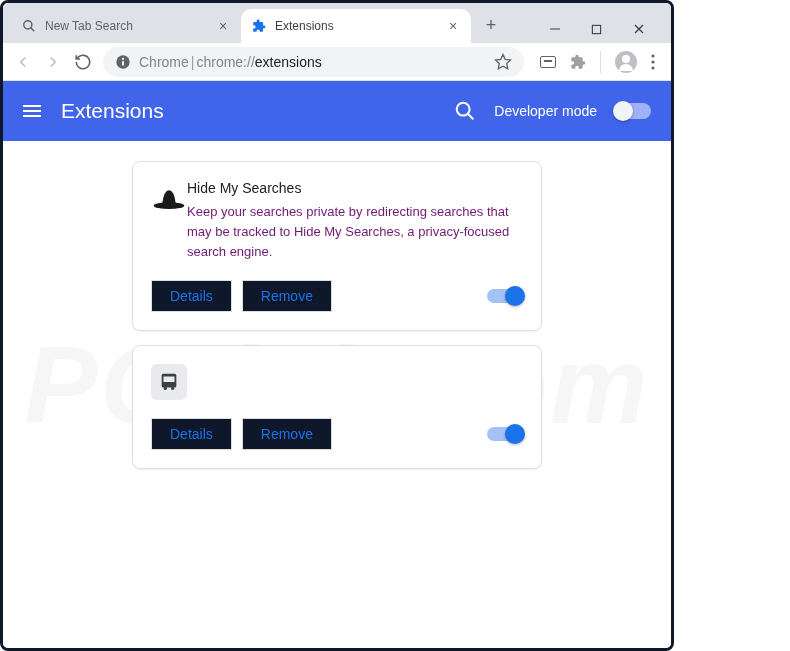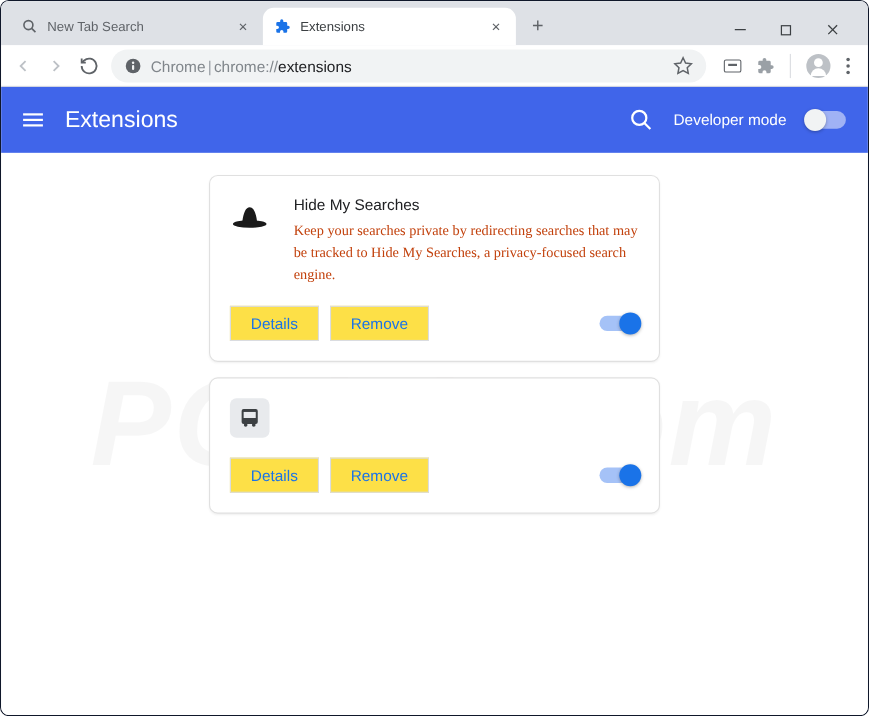--- a/index.html
+++ b/index.html
@@ -1,17 +1,17 @@
 <!DOCTYPE html>
 <html><head>
 <meta charset="utf-8">
 <style>
 * { box-sizing: border-box; margin: 0; padding: 0; font-family: 'Segoe UI', Arial, sans-serif; }
 body { width: 790px; height: 651px; background: #fff; overflow: hidden; position: relative; }
-.window { width: 790px; height: 651px; border: 1px solid #0f172a; border-radius: 8px; overflow: hidden; position: relative; }
+.window { width: 674px; height: 651px; border: 3px solid #0f172a; border-radius: 8px; overflow: hidden; position: relative; }
 
 .titlebar { height: 40px; background: #dee1e6; display: flex; align-items: flex-end; padding: 0 8px 0 8px; position: relative; }
 .tabs-row { display: flex; align-items: flex-end; flex: 1; height: 100%; gap: 0; }
 .tab { height: 34px; min-width: 230px; display: flex; align-items: center; padding: 0 10px; border-top-left-radius: 10px; border-top-right-radius: 10px; background: transparent; gap: 8px; position: relative; }
 .tab.active { background: #fff; }
 .tab-favicon { width: 16px; height: 16px; display: flex; align-items: center; justify-content: center; color: #5f6368; }
 .tab-title { font-size: 12px; color: #5f6368; flex: 1; white-space: nowrap; overflow: hidden; text-overflow: ellipsis; }
 .tab.active .tab-title { color: #3c4043; }
 .tab-close { width: 16px; height: 16px; color: #5f6368; display: flex; align-items: center; justify-content: center; cursor: pointer; font-size: 14px; }
 .new-tab { width: 28px; height: 28px; display: flex; align-items: center; justify-content: center; color: #5f6368; cursor: pointer; margin-left: 6px; margin-bottom: 4px; font-size: 18px; }
@@ -38,27 +38,27 @@
 .hamburger span { width: 18px; height: 2px; background: #fff; }
 .page-title { font-size: 21px; font-weight: 400; flex: 1; }
 .header-right { display: flex; align-items: center; gap: 18px; }
 .dev-label { font-size: 14px; text-align: right; }
 .toggle { width: 36px; height: 16px; background: rgba(255,255,255,0.5); border-radius: 10px; position: relative; cursor: pointer; }
 .toggle::after { content:''; position:absolute; width: 20px; height: 20px; background: #f1f3f4; border-radius: 50%; top: -2px; left: -2px; box-shadow: 0 1px 3px rgba(0,0,0,0.3); }
 
 .content { background: #fff; padding: 20px 0 40px 0; display: flex; flex-direction: column; align-items: center; gap: 14px; position: relative; height: calc(100% - 138px); }
 
 .card { width: 410px; background: #fff; border: 1px solid #e0e0e0; border-radius: 8px; padding: 18px; box-shadow: 0 1px 2px rgba(60,64,67,0.08); }
-.card-body { display: flex; gap: 22px; margin-bottom: 18px; }
+.card-body { display: flex; margin-bottom: 18px; }
 .ext-icon { width: 36px; height: 36px; display: flex; align-items: center; justify-content: center; flex-shrink: 0; }
 .ext-info { flex: 1; }
 .ext-name { font-size: 14px; color: #202124; margin-bottom: 6px; }
-.ext-desc { font-size: 13px; color: #c2410c; line-height: 1.55; font-family: Liberation Serif, serif; }
+.ext-desc { font-size: 13px; color: #701a75; line-height: 1.55; }
 .card-footer { display: flex; gap: 10px; align-items: center; }
-.btn { padding: 7px 18px; border: 1px solid #dadce0; border-radius: 0; background: #fde047; color: #1a73e8; font-size: 14px; cursor: pointer; }
+.btn { padding: 7px 18px; border: 1px solid #dadce0; border-radius: 0; background: #0f172a; color: #1a73e8; font-size: 14px; cursor: pointer; }
 .card-toggle { margin-left: auto; width: 36px; height: 14px; background: #a5c2f7; border-radius: 10px; position: relative; cursor: pointer; }
 .card-toggle::after { content:''; position:absolute; width: 20px; height: 20px; background: #1a73e8; border-radius: 50%; top: -3px; right: -2px; box-shadow: 0 1px 3px rgba(0,0,0,0.3); }
 
 .watermark { position: absolute; top: 50%; left: 50%; transform: translate(-50%, -58%); font-size: 110px; font-weight: 700; color: rgba(0,0,0,0.035); font-style: italic; white-space: nowrap; letter-spacing: 2px; z-index: 0; pointer-events: none; }
 .watermark .r { color: rgba(220,50,0,0.05); }
 .content > .card { z-index: 1; }
 
 svg { display: block; }
 </style>
 </head>

